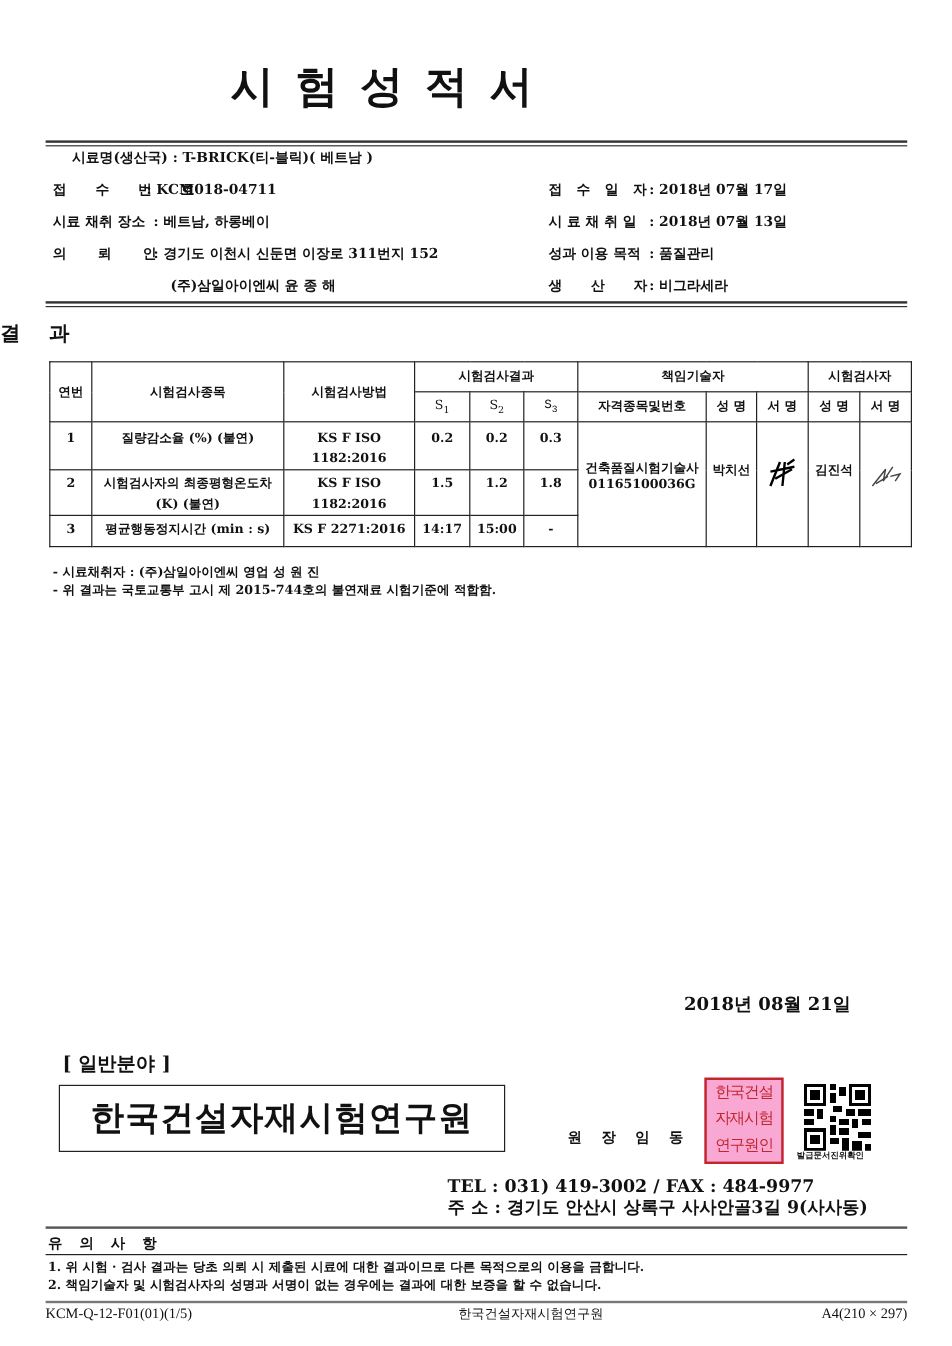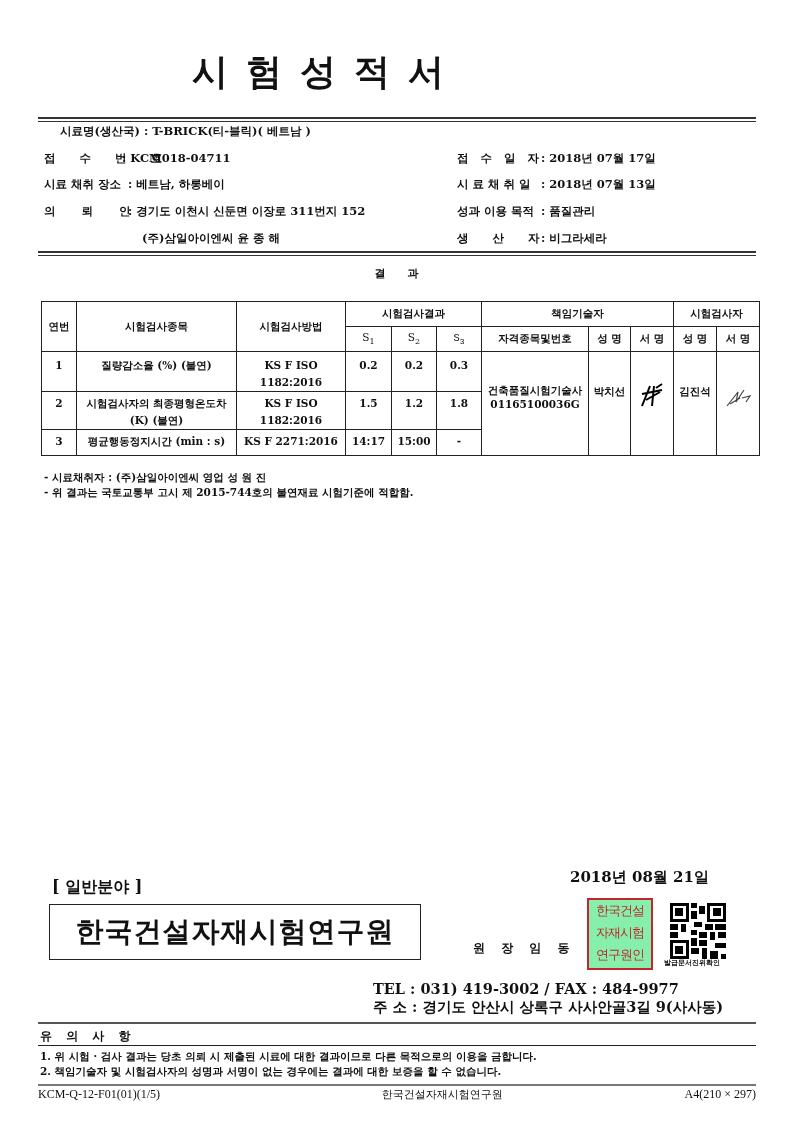--- a/index.html
+++ b/index.html
@@ -9,41 +9,41 @@
   }
   .abs { position: absolute; }
   .title {
     left: 0; width: 654px; top: 48px; text-align: center;
     font-family: "DejaVu Sans", sans-serif; font-weight: bold; font-size: 36px; letter-spacing: 18px;
   }
   .dbl { left: 38px; width: 718px; border-top: 2px solid #333; height: 2px; border-bottom: 1px solid #333; }
   .info { font-size: 11.5px; font-weight: bold; white-space: nowrap; }
   .lbl { display: inline-block; }
   .result-heading {
-    left: 0; width: 793px; top: 266px; text-align: center; font-size: 11px; font-weight: bold;
+    left: 0; width: 793px; top: 266px; font-size: 17px; font-weight: bold;
     font-family: "DejaVu Sans", sans-serif; word-spacing: 18px;
   }
   table.results {
     position: absolute; left: 41px; top: 301px; border-collapse: collapse; font-size: 10.5px; font-weight: bold;
   }
   table.results td, table.results th {
     border: 1px solid #222; padding: 0; text-align: center; vertical-align: top; font-weight: bold;
   }
   table.results th { vertical-align: middle; height: 24px; }
   .cell-pad { padding-top: 5px !important; line-height: 17px; }
   .notes { left: 44px; top: 470px; font-size: 10.5px; font-weight: bold; line-height: 15px; }
   .field { left: 52px; top: 877px; font-size: 16px; font-weight: bold; }
   .org-box {
     left: 49px; top: 904px; width: 370px; height: 54px; border: 1.5px solid #222;
     font-family: "DejaVu Sans", sans-serif; font-weight: bold; font-size: 28px; line-height: 54px; text-align: center; letter-spacing: 1px;
   }
-  .date { left: 570px; top: 868px; font-size: 15px; font-weight: bold; }
+  .date { left: 570px; top: 828px; font-size: 15px; font-weight: bold; }
   .director { left: 473px; top: 940px; font-size: 12px; font-weight: bold; word-spacing: 12px; font-family: "DejaVu Sans", sans-serif; }
   .seal {
-    left: 587px; top: 898px; width: 66px; height: 72px; border: 2px solid #c0262c; background: #86efac;
+    left: 587px; top: 898px; width: 66px; height: 72px; border: 2px solid #c0262c; background: #f9a8d4;
     box-sizing: border-box; color: #c0262c; font-size: 13px; line-height: 22px; text-align: center;
     font-family: "DejaVu Sans", sans-serif; letter-spacing: -1px;
   }
   .qr { left: 670px; top: 903px; width: 56px; height: 56px; }
   .qr-caption { left: 664px; top: 958px; font-size: 7px; font-family: "DejaVu Sans", sans-serif; font-weight: bold; }
   .contact { left: 373px; top: 980px; font-size: 14.5px; font-weight: bold; line-height: 18px; white-space: nowrap; }
   .caution-title { left: 40px; top: 1028px; font-size: 12px; font-weight: bold; word-spacing: 10px; font-family: "DejaVu Sans", sans-serif; }
   .caution-list { left: 40px; top: 1049px; font-size: 10.5px; font-weight: bold; line-height: 15px; }
   .footer { left: 38px; width: 718px; top: 1087px; font-size: 12px; display: flex; justify-content: space-between; font-family: "Liberation Serif", serif; }
   .hline { left: 38px; width: 718px; }

